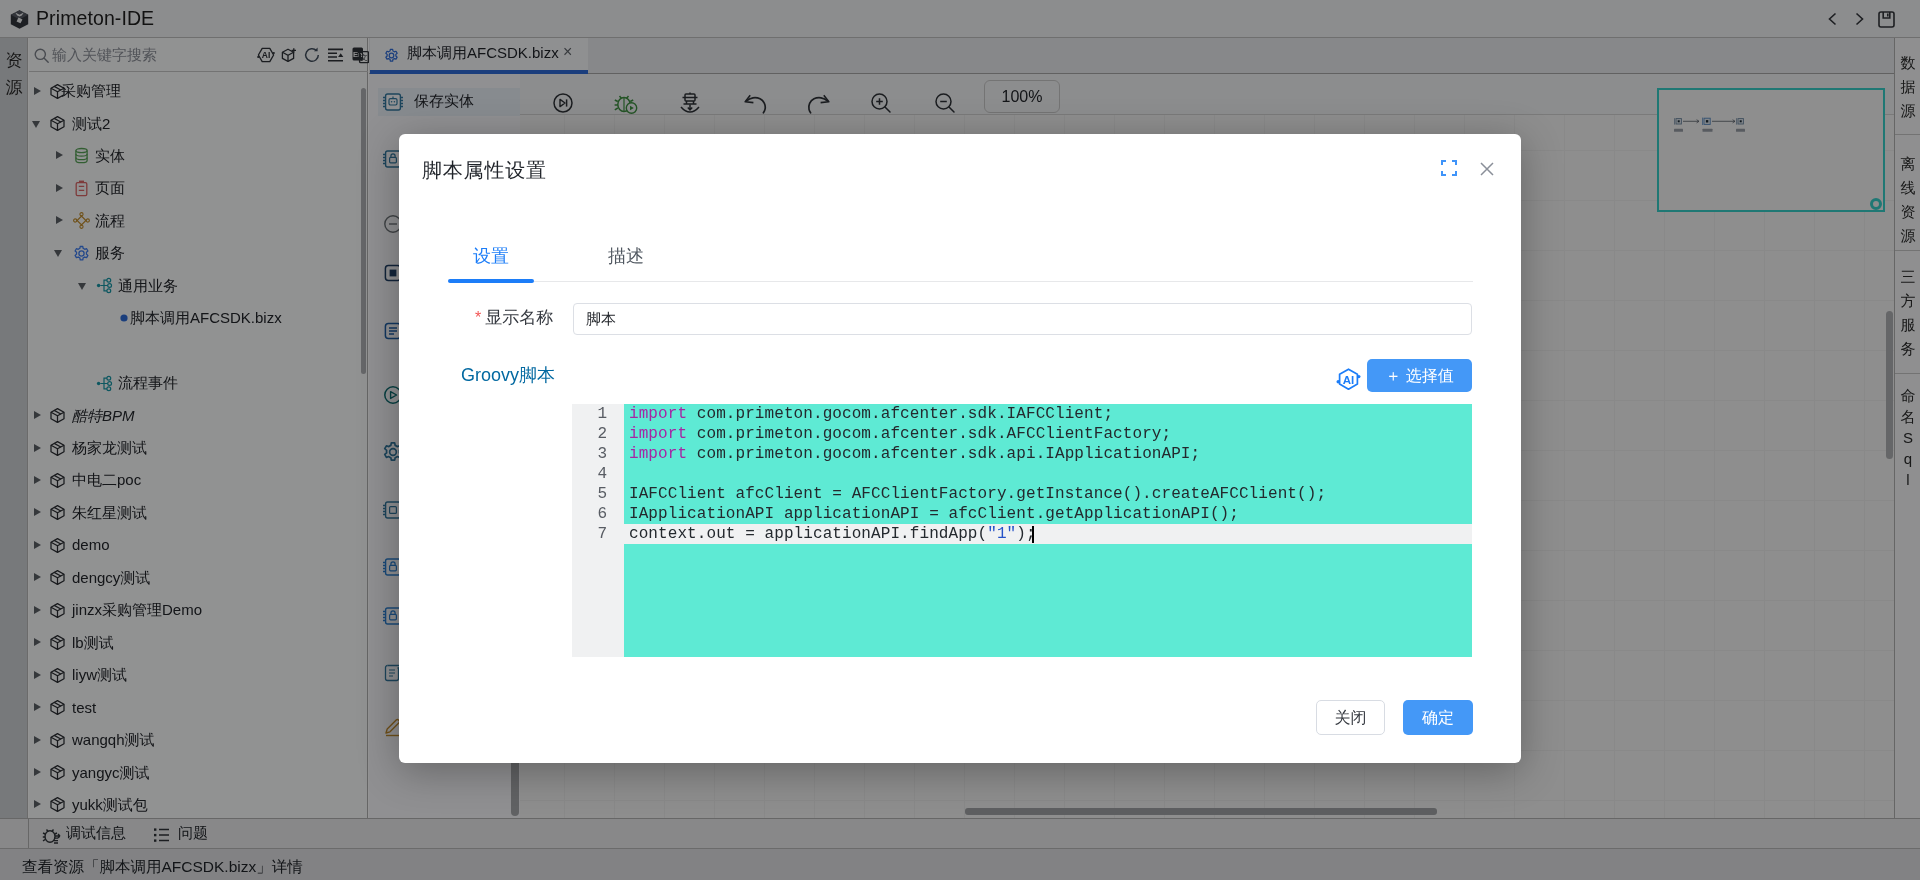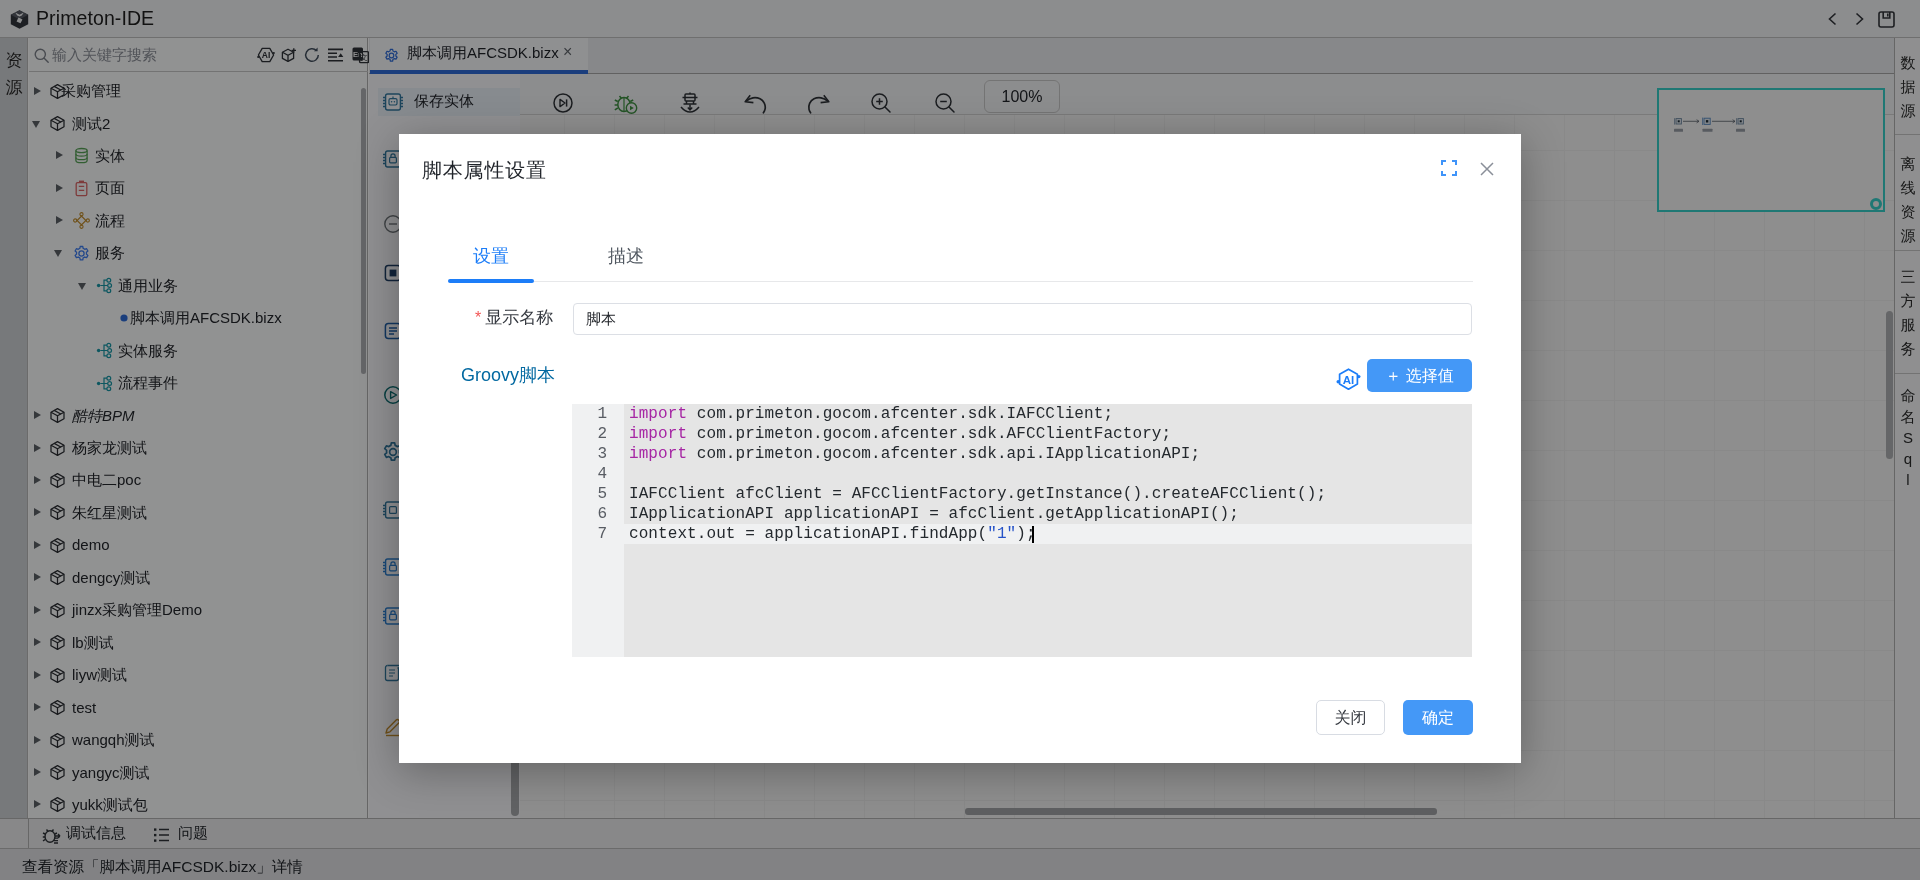--- a/index.html
+++ b/index.html
@@ -51,21 +51,21 @@
 
   #debugbar { left:0; top:818px; width:1920px; height:30px; background:#eaebed; border-top:1px solid #b2b2b2; }
   #debugbar .t { position:absolute; top:5px; font-size:15px; color:#23262b; }
   #statusbar { left:0; top:848px; width:1920px; height:32px; background:#e0e1e3; border-top:1px solid #b8b8b8; }
   #statusbar .t { position:absolute; left:22px; top:8px; font-size:15.5px; color:#1f2329; }
 
   
   #overlay { left:0; top:0; width:1920px; height:880px; background:rgba(0,0,0,0.42); }
 
   
-  #modal { left:399px; top:134px; width:1122px; height:629px; background:#fff; border-radius:0;
+  #modal { left:399px; top:134px; width:1122px; height:629px; background:#fff; border-radius:6px;
     box-shadow:0 8px 40px rgba(0,0,0,0.3); }
   #modal .mtitle { position:absolute; left:23px; top:23px; font-size:20px; color:#1f2329; font-weight:400; letter-spacing:0.8px; }
   #mclose { position:absolute; left:1080px; top:27px; width:16px; height:16px; }
   #mfull { position:absolute; left:1041px; top:25px; width:18px; height:18px; }
   .mtab { position:absolute; top:110px; height:38px; font-size:18px; }
   #mtab1 { left:49px; width:86px; text-align:center; color:#1c7df8; }
   #mtab2 { left:184px; width:86px; text-align:center; color:#515861; }
   #mtabline { position:absolute; left:49px; top:147px; width:1025px; height:1px; background:#e7e8ea; }
   #mtabink { position:absolute; left:49px; top:145px; width:86px; height:4px; background:#1c7df8; border-radius:2px; }
   #flabel { position:absolute; left:76px; top:172px; font-size:17px; color:#34383f; }
@@ -73,21 +73,21 @@
   #finput { position:absolute; left:174px; top:169px; width:899px; height:32px; border:1px solid #dcdfe5; border-radius:4px; background:#fff; }
   #finput .v { position:absolute; left:12px; top:6px; font-size:15px; color:#23262b; }
   #glabel { position:absolute; left:62px; top:229px; font-size:18px; color:#0369a1; }
   #selbtn { position:absolute; left:968px; top:225px; width:105px; height:33px; background:#4498f7; border-radius:5px; color:#fff; font-size:16px; text-align:center; line-height:33px; }
   #aiicon { position:absolute; left:937px; top:233px; width:24px; height:23px; }
 
   
   #editor { position:absolute; left:173px; top:270px; width:900px; height:253px; font-family:"Liberation Mono", monospace; font-size:16px; line-height:20px; }
   #gutter { position:absolute; left:0; top:0; width:52px; height:253px; background:#f0f1f2; color:#585c63; text-align:right; }
   #gutter div { padding-right:17px; }
-  #codebody { position:absolute; left:52px; top:0; width:848px; height:253px; background:#e5e5e5; }
+  #codebody { position:absolute; left:52px; top:0; width:848px; height:253px; background:#5eead4; }
   #codebody pre { font-family:"Liberation Mono", monospace; font-size:16px; line-height:20px; color:#24292e; padding-left:5px; white-space:pre; letter-spacing:0.08px; }
   #hlrow { position:absolute; left:0; top:120px; width:848px; height:20px; background:#f0f1f2; }
   .kw { color:#a626a4; }
   .str { color:#2552c8; }
   #cursor { position:absolute; left:408px; top:121.5px; width:1.6px; height:17px; background:#000; }
 
   #btnclose { position:absolute; left:917px; top:566px; width:69px; height:35px; border:1px solid #d8dce3; border-radius:5px; background:#fff; font-size:16px; color:#34383f; text-align:center; line-height:33px; }
   #btnok { position:absolute; left:1004px; top:566px; width:70px; height:35px; border-radius:5px; background:#4498f7; font-size:16px; color:#fff; text-align:center; line-height:35px; }
 </style>
 </head>
@@ -253,32 +253,20 @@
           </span>
           <span class="lbl" style="position:absolute; left:89px; top:0;">通用业务</span>
         </div>
 <div class="trow" style="left:0; top:233.2px; width:339px;">
           <span style="position:absolute; left:90px; top:6px;">
             <svg width="10" height="10" viewBox="0 0 10 10" fill="none">
               <circle cx="5" cy="5" r="3.6" fill="#2e6bd6"></circle>
             </svg>
           </span>
           <span class="lbl" style="position:absolute; left:101px; top:0;">脚本调用AFCSDK.bizx</span>
-        </div>
-<div class="trow" style="left:0; top:265.6px; width:339px;">
-          <span style="position:absolute; left:67px; top:2.5px;">
-            <svg width="17" height="17" viewBox="0 0 17 17" fill="none">
-              <circle cx="2.6" cy="8.5" r="1.7" fill="#1797a6"></circle>
-              <circle cx="12.8" cy="3.2" r="1.9" stroke="#1797a6" stroke-width="1.2"></circle>
-              <circle cx="13.6" cy="8.5" r="1.9" stroke="#1797a6" stroke-width="1.2"></circle>
-              <circle cx="12.8" cy="13.8" r="1.9" stroke="#1797a6" stroke-width="1.2"></circle>
-              <path d="M4.3 8.5 H8 M8 8.5 V3.2 H10.9 M8 8.5 H11.7 M8 8.5 V13.8 H10.9" stroke="#1797a6" stroke-width="1.2"></path>
-            </svg>
-          </span>
-          <span class="lbl" style="position:absolute; left:89px; top:0;">实体服务</span>
         </div>
 <div class="trow" style="left:0; top:298.1px; width:339px;">
           <span style="position:absolute; left:67px; top:2.5px;">
             <svg width="17" height="17" viewBox="0 0 17 17" fill="none">
               <circle cx="2.6" cy="8.5" r="1.7" fill="#1797a6"></circle>
               <circle cx="12.8" cy="3.2" r="1.9" stroke="#1797a6" stroke-width="1.2"></circle>
               <circle cx="13.6" cy="8.5" r="1.9" stroke="#1797a6" stroke-width="1.2"></circle>
               <circle cx="12.8" cy="13.8" r="1.9" stroke="#1797a6" stroke-width="1.2"></circle>
               <path d="M4.3 8.5 H8 M8 8.5 V3.2 H10.9 M8 8.5 H11.7 M8 8.5 V13.8 H10.9" stroke="#1797a6" stroke-width="1.2"></path>
             </svg>

